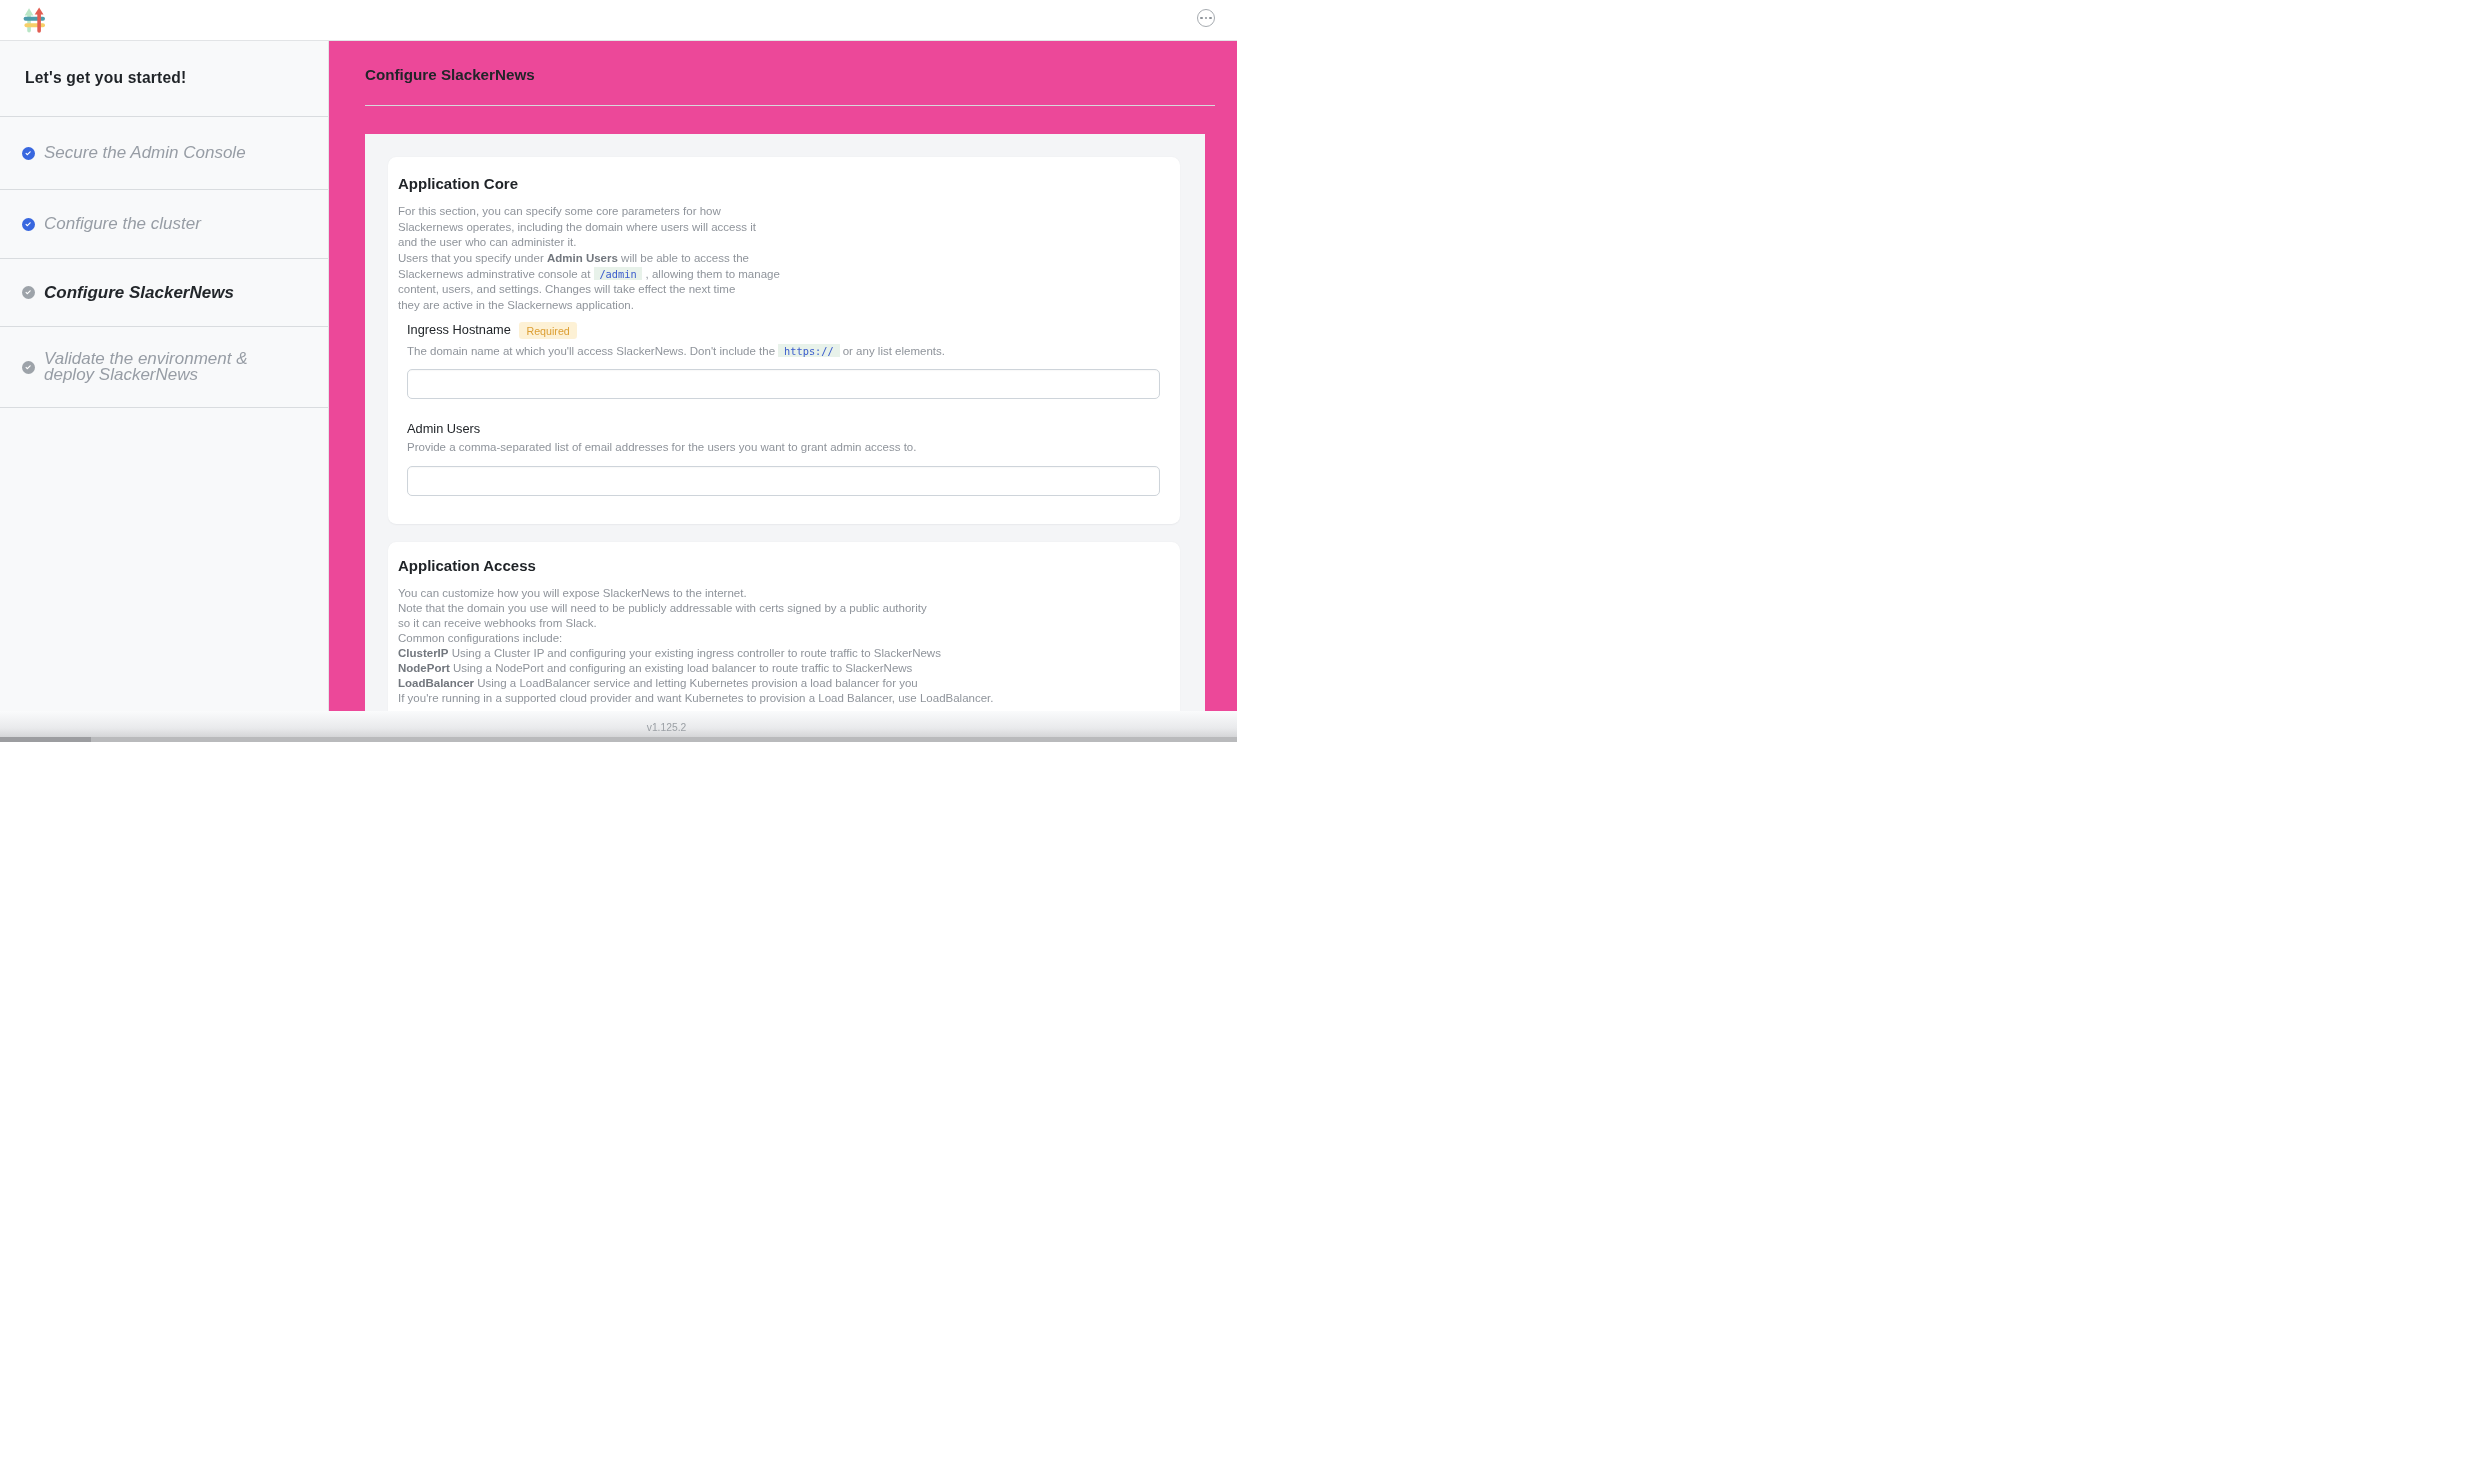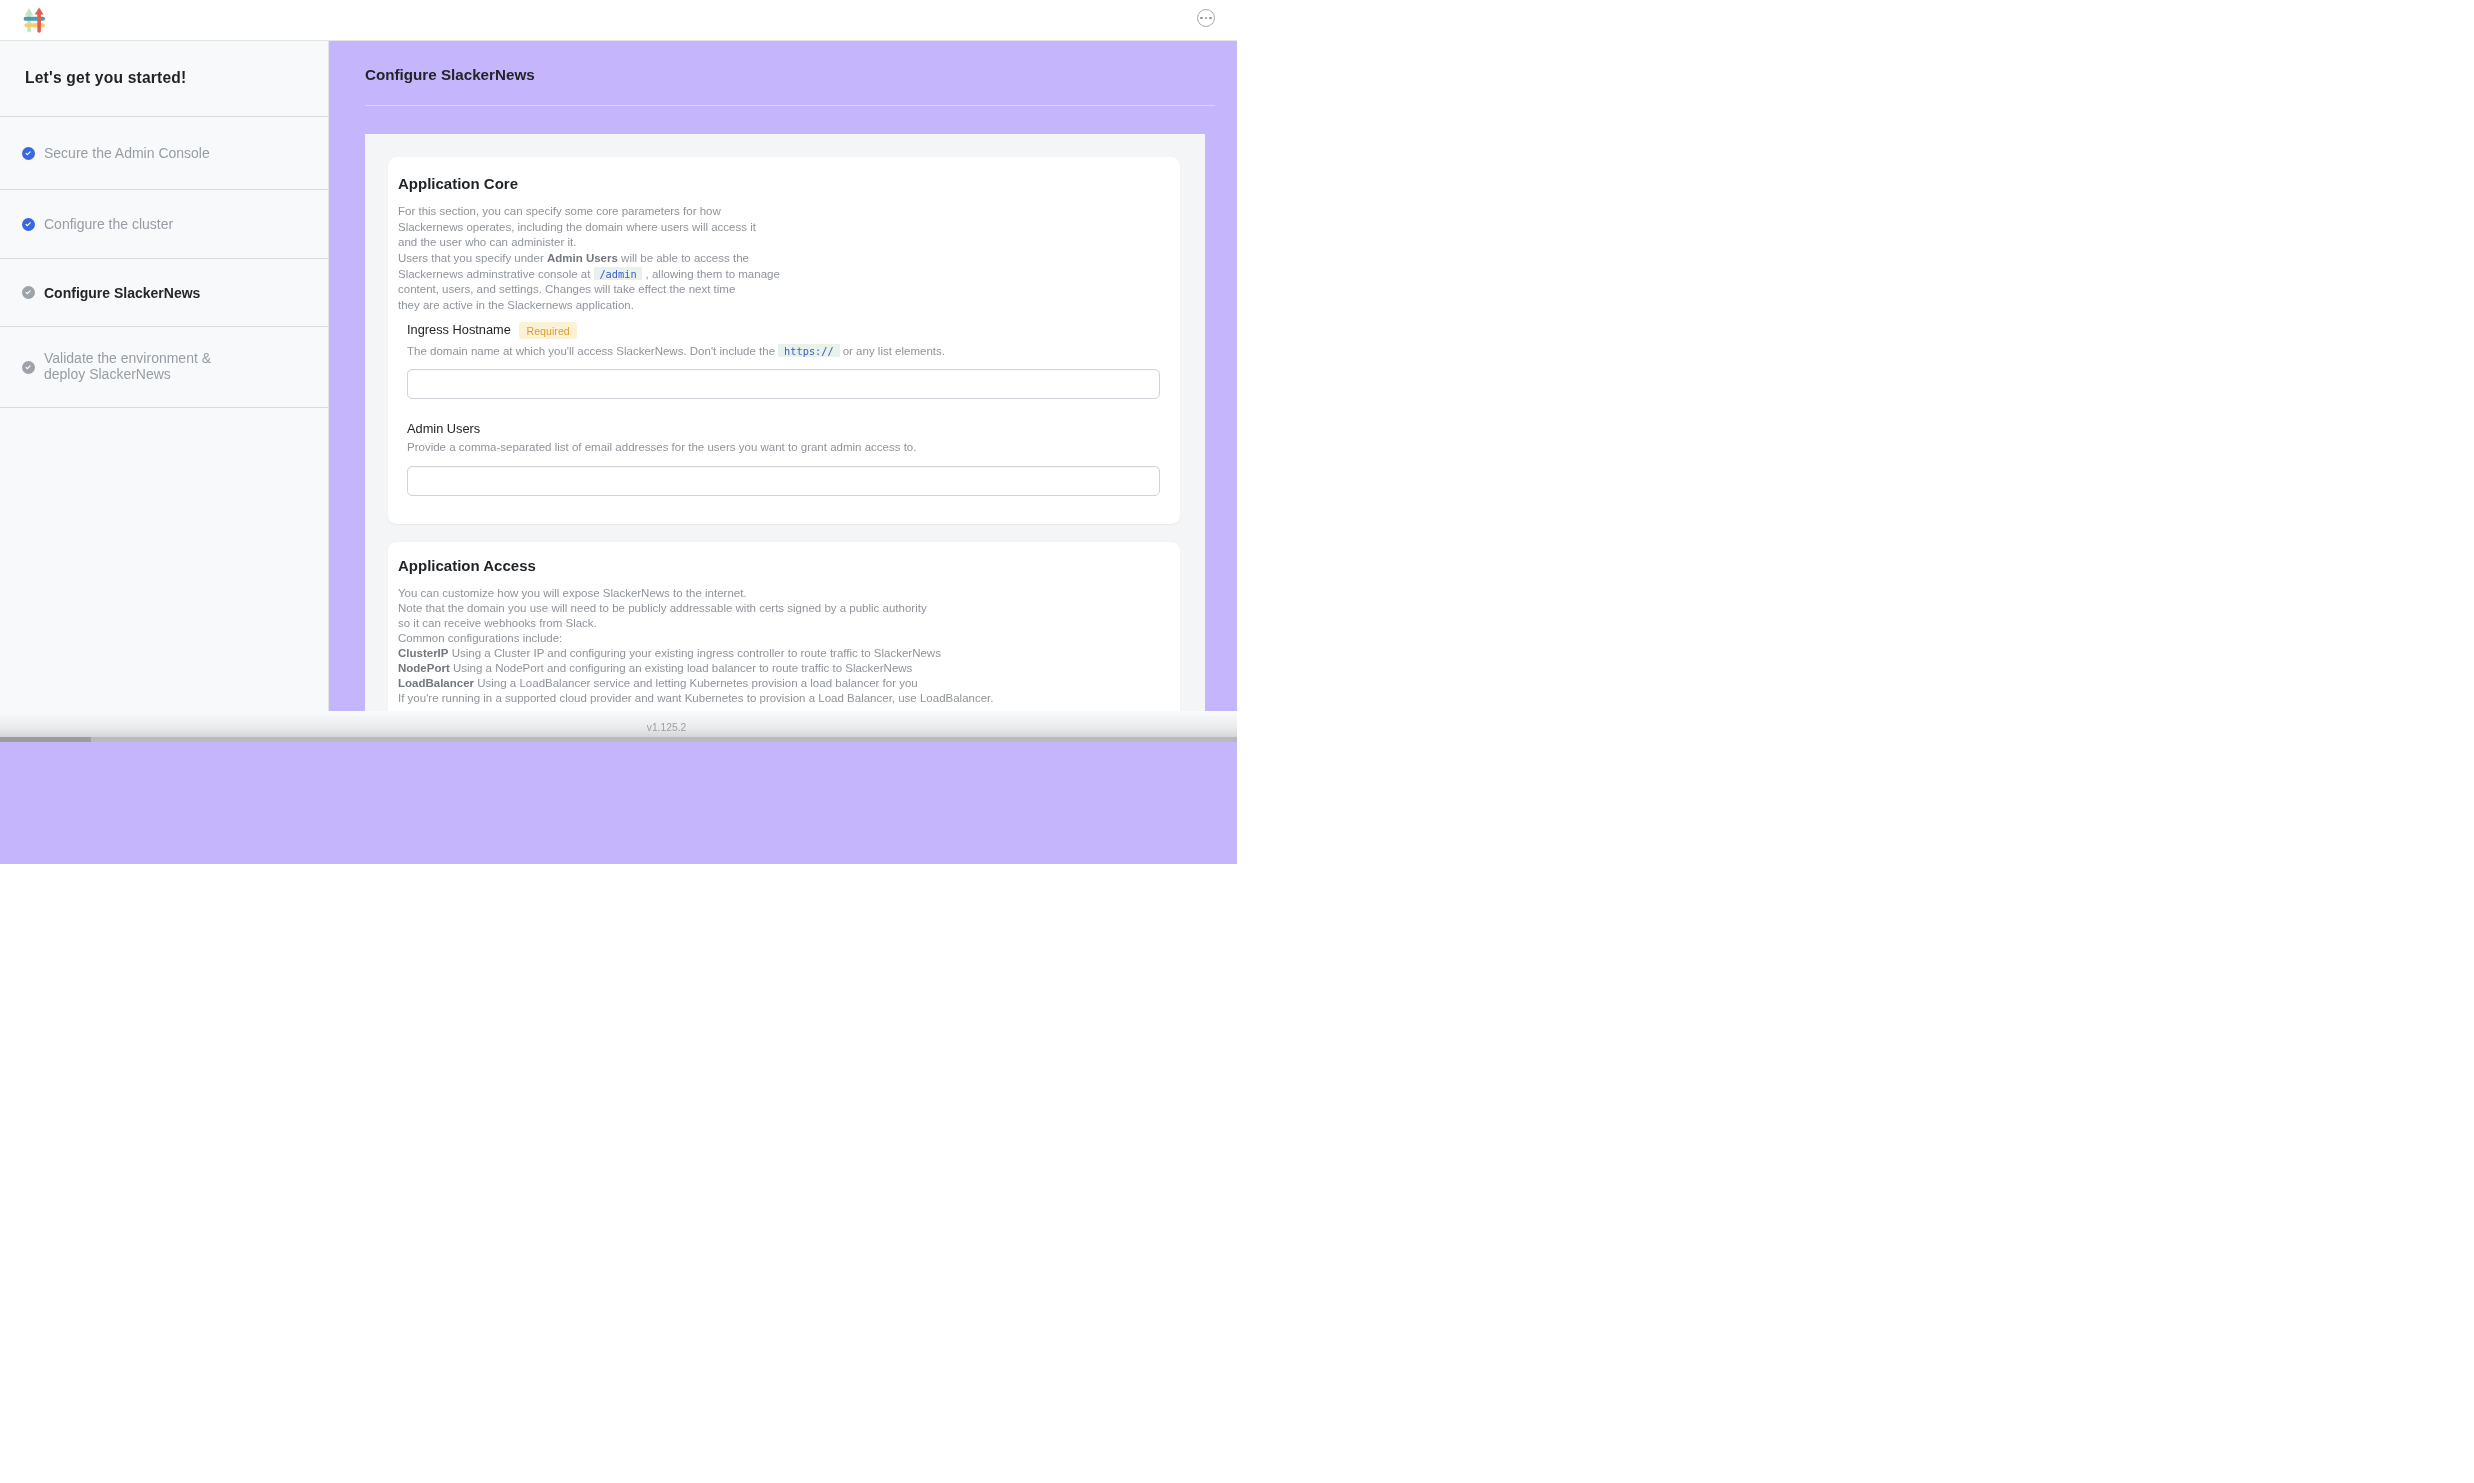--- a/index.html
+++ b/index.html
@@ -1,18 +1,18 @@
 <!DOCTYPE html>
 <html style="font-size:13px"><head>
 <meta charset="utf-8">
 <style>
   * { margin:0; padding:0; box-sizing:border-box; }
   html,body { background:#ffffff; }
   body { font-family:"Liberation Sans","DejaVu Sans",sans-serif; color:#212529; }
-  #page { position:relative; width:1237px; height:864px; background:#c4b5fd; overflow:hidden; }
+  #page { position:relative; width:1237px; height:742px; background:#ec4899; overflow:hidden; }
 
   
   .app-header { position:absolute; left:0; top:0; width:100%; height:41px; background:#fff;
                 border-bottom:0.8px solid #e2e4e6; z-index:5; }
   .logo { position:absolute; left:23px; top:7.4px; width:23px; height:26px; }
   .more-btn { position:absolute; right:22px; top:9px; width:18px; height:18px; border-radius:50%;
               border:1.2px solid #a6abb0; display:flex; align-items:center; justify-content:center;
               gap:2.1px; background:#fff; cursor:pointer; }
   .more-btn i { width:2.5px; height:2.5px; border-radius:50%; background:#8d9298; }
 
@@ -20,21 +20,21 @@
   .sidebar { position:absolute; left:0; top:41px; width:329px; height:670px; background:#f8f9fa;
              border-right:0.8px solid #e2e5e8; }
   .sidebar-title-wrap { height:76px; padding:28px 0 0 25px; border-bottom:0.8px solid #d9dcdf; }
   .sidebar-title { font-size:15.6px; font-weight:700; color:#1f2327; letter-spacing:0.2px; }
   .step { display:flex; align-items:center; padding-left:22px; border-bottom:0.8px solid #d9dcdf; cursor:pointer; }
   .step.h1 { height:73px; } .step.h2 { height:69px; } .step.h3 { height:68px; } .step.h4 { height:81px; }
   .step .check { flex:0 0 13px; width:13px; height:13px; border-radius:50%;
                  display:flex; align-items:center; justify-content:center; }
   .step.complete .check { background:#3867df; }
   .step.pending  .check { background:#9da3a9; }
-  .step .label { margin-left:9px; font-size:14px; color:#979da5; }
+  .step .label { margin-left:9px; font-size:17px; color:#979da5;font-style:italic; }
   .step.current .label { color:#23272b; font-weight:700; }
   .step.h4 .label { width:210px; line-height:15.6px; }
 
   
   .main-title { position:absolute; left:365px; top:66px; font-size:15.2px; font-weight:700; color:#212529; }
   .main-title-divider { position:absolute; left:365px; top:105px; width:850px; height:0.8px; background:#d7d9dc; }
 
   .panel { position:absolute; left:365px; top:134px; width:840px; height:577px; background:#f4f5f7; overflow:hidden; }
   .card { position:absolute; left:23px; width:792px; background:#fff; border-radius:8.2px;
           box-shadow:0 0.8px 1.6px rgba(16,24,40,.05); padding:0 10px; }

